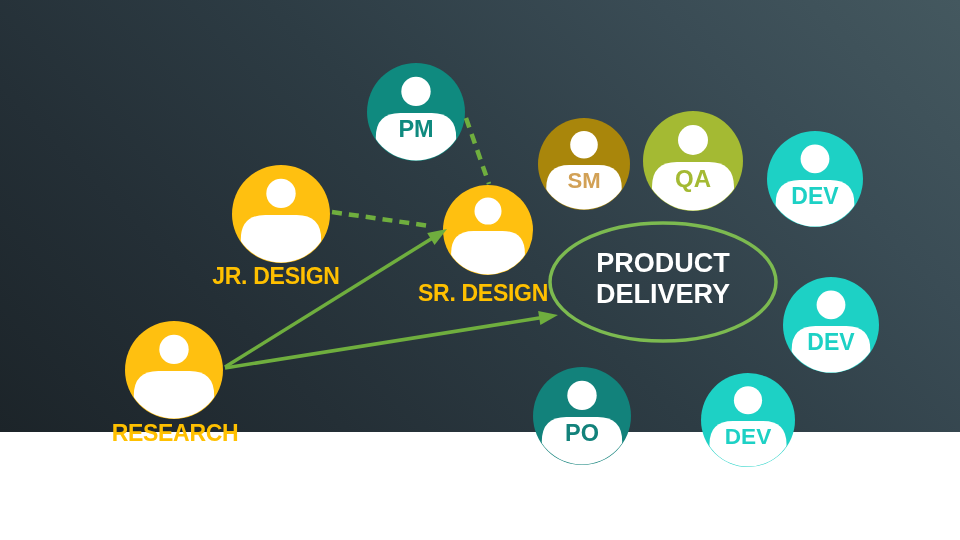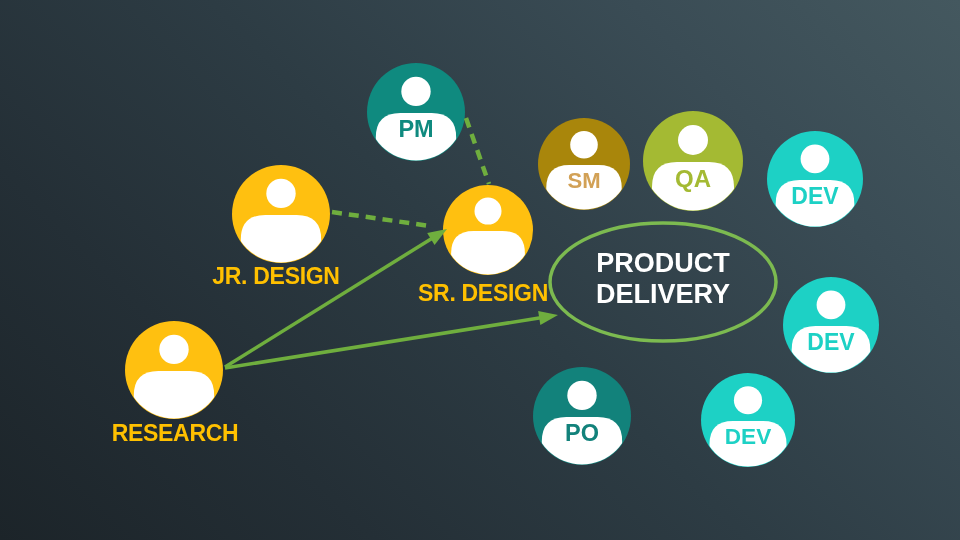--- a/index.html
+++ b/index.html
@@ -1,21 +1,21 @@
 <!DOCTYPE html>
 <html><head>
 <meta charset="utf-8">
 <style>
   html,body{margin:0;padding:0;}
   body{
     width:960px;height:540px;overflow:hidden;
     font-family:"Liberation Sans", sans-serif;
   }
   #stage{
-    position:relative;width:960px;height:540px;
+    position:relative;width:960px;height:432px;
     background:linear-gradient(225deg,#44585f 0%,#3a4c55 22%,#2d3c44 50%,#242f36 75%,#1c2429 100%);
   }
   #diagram{position:absolute;left:0;top:0;}
   text{font-family:"Liberation Sans", sans-serif;}
 </style>
 </head>
 <body>
 
 <div id="stage" style="background: linear-gradient(225deg, rgb(68, 88, 95) 0%, rgb(58, 76, 85) 22%, rgb(45, 60, 68) 50%, rgb(36, 47, 54) 75%, rgb(28, 36, 41) 100%);">
   <svg id="diagram" width="960" height="540" viewBox="0 0 960 540" xmlns="http://www.w3.org/2000/svg">

